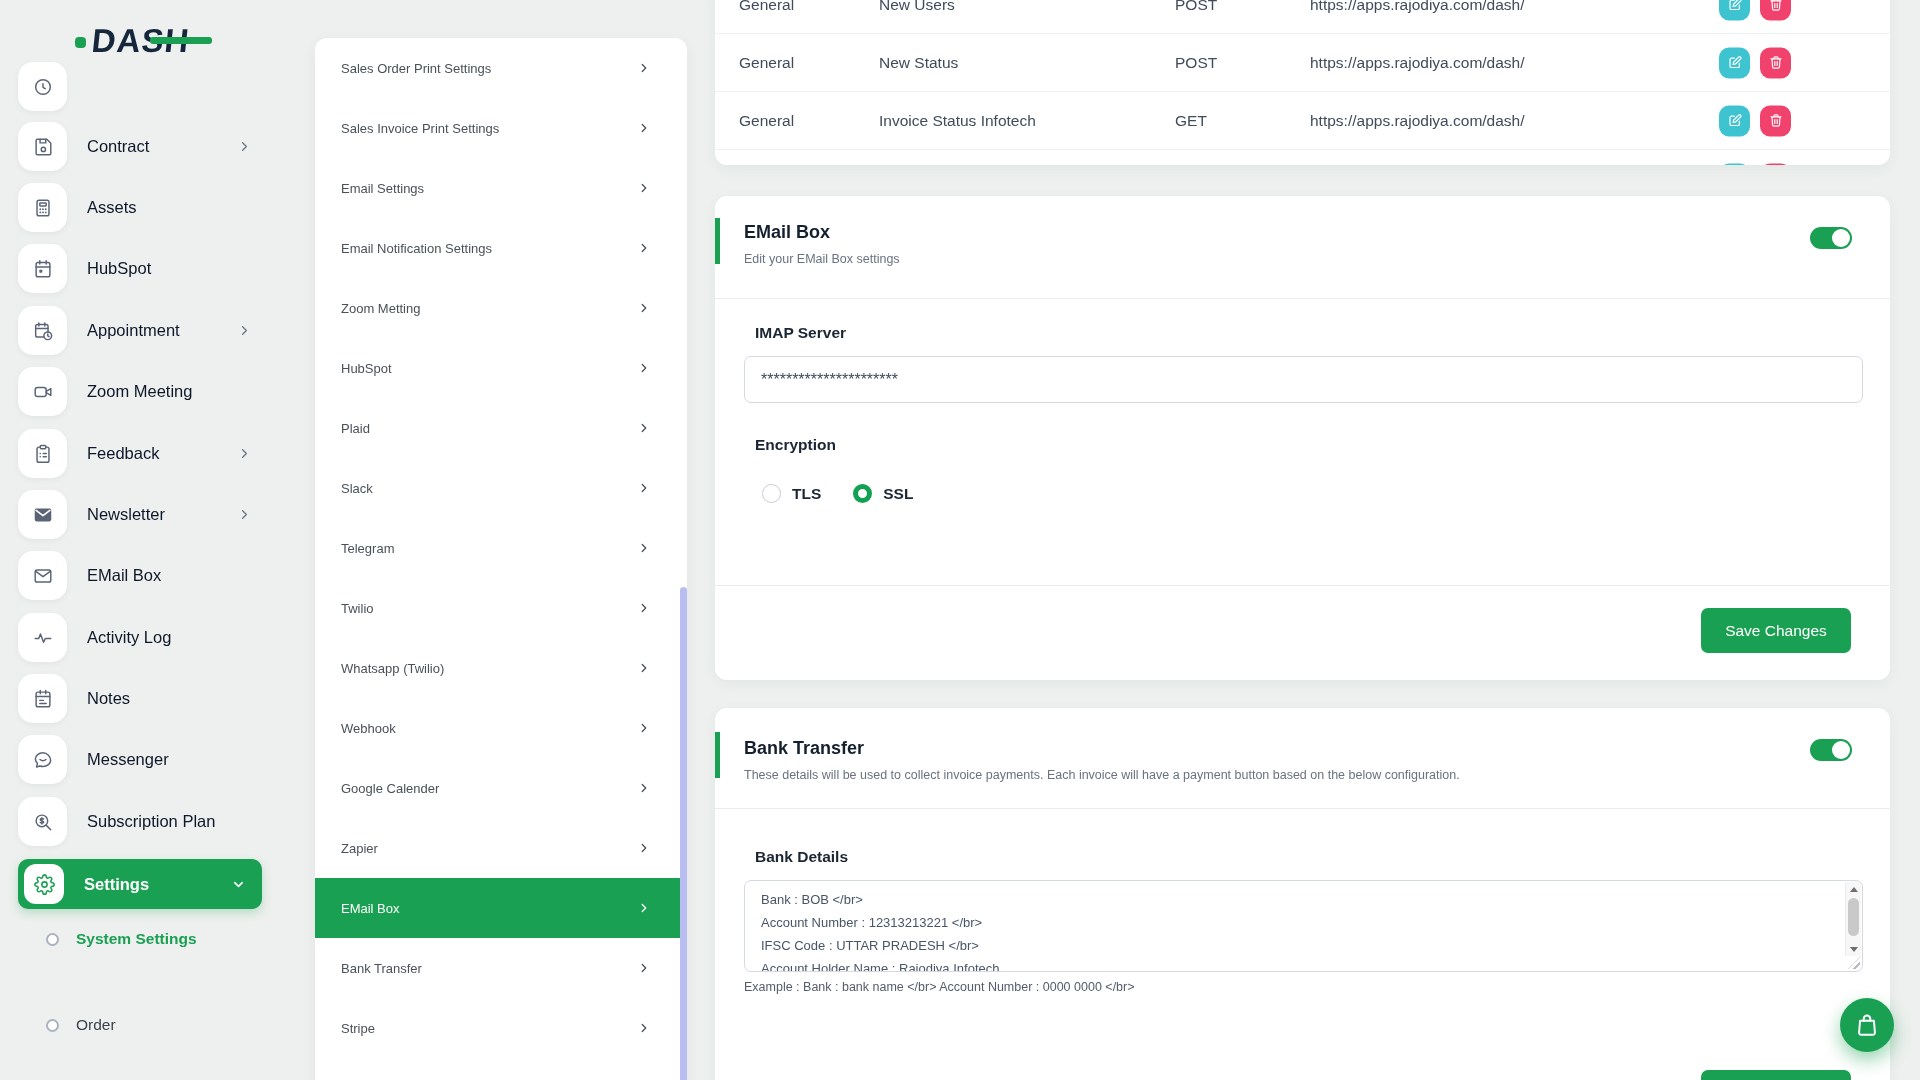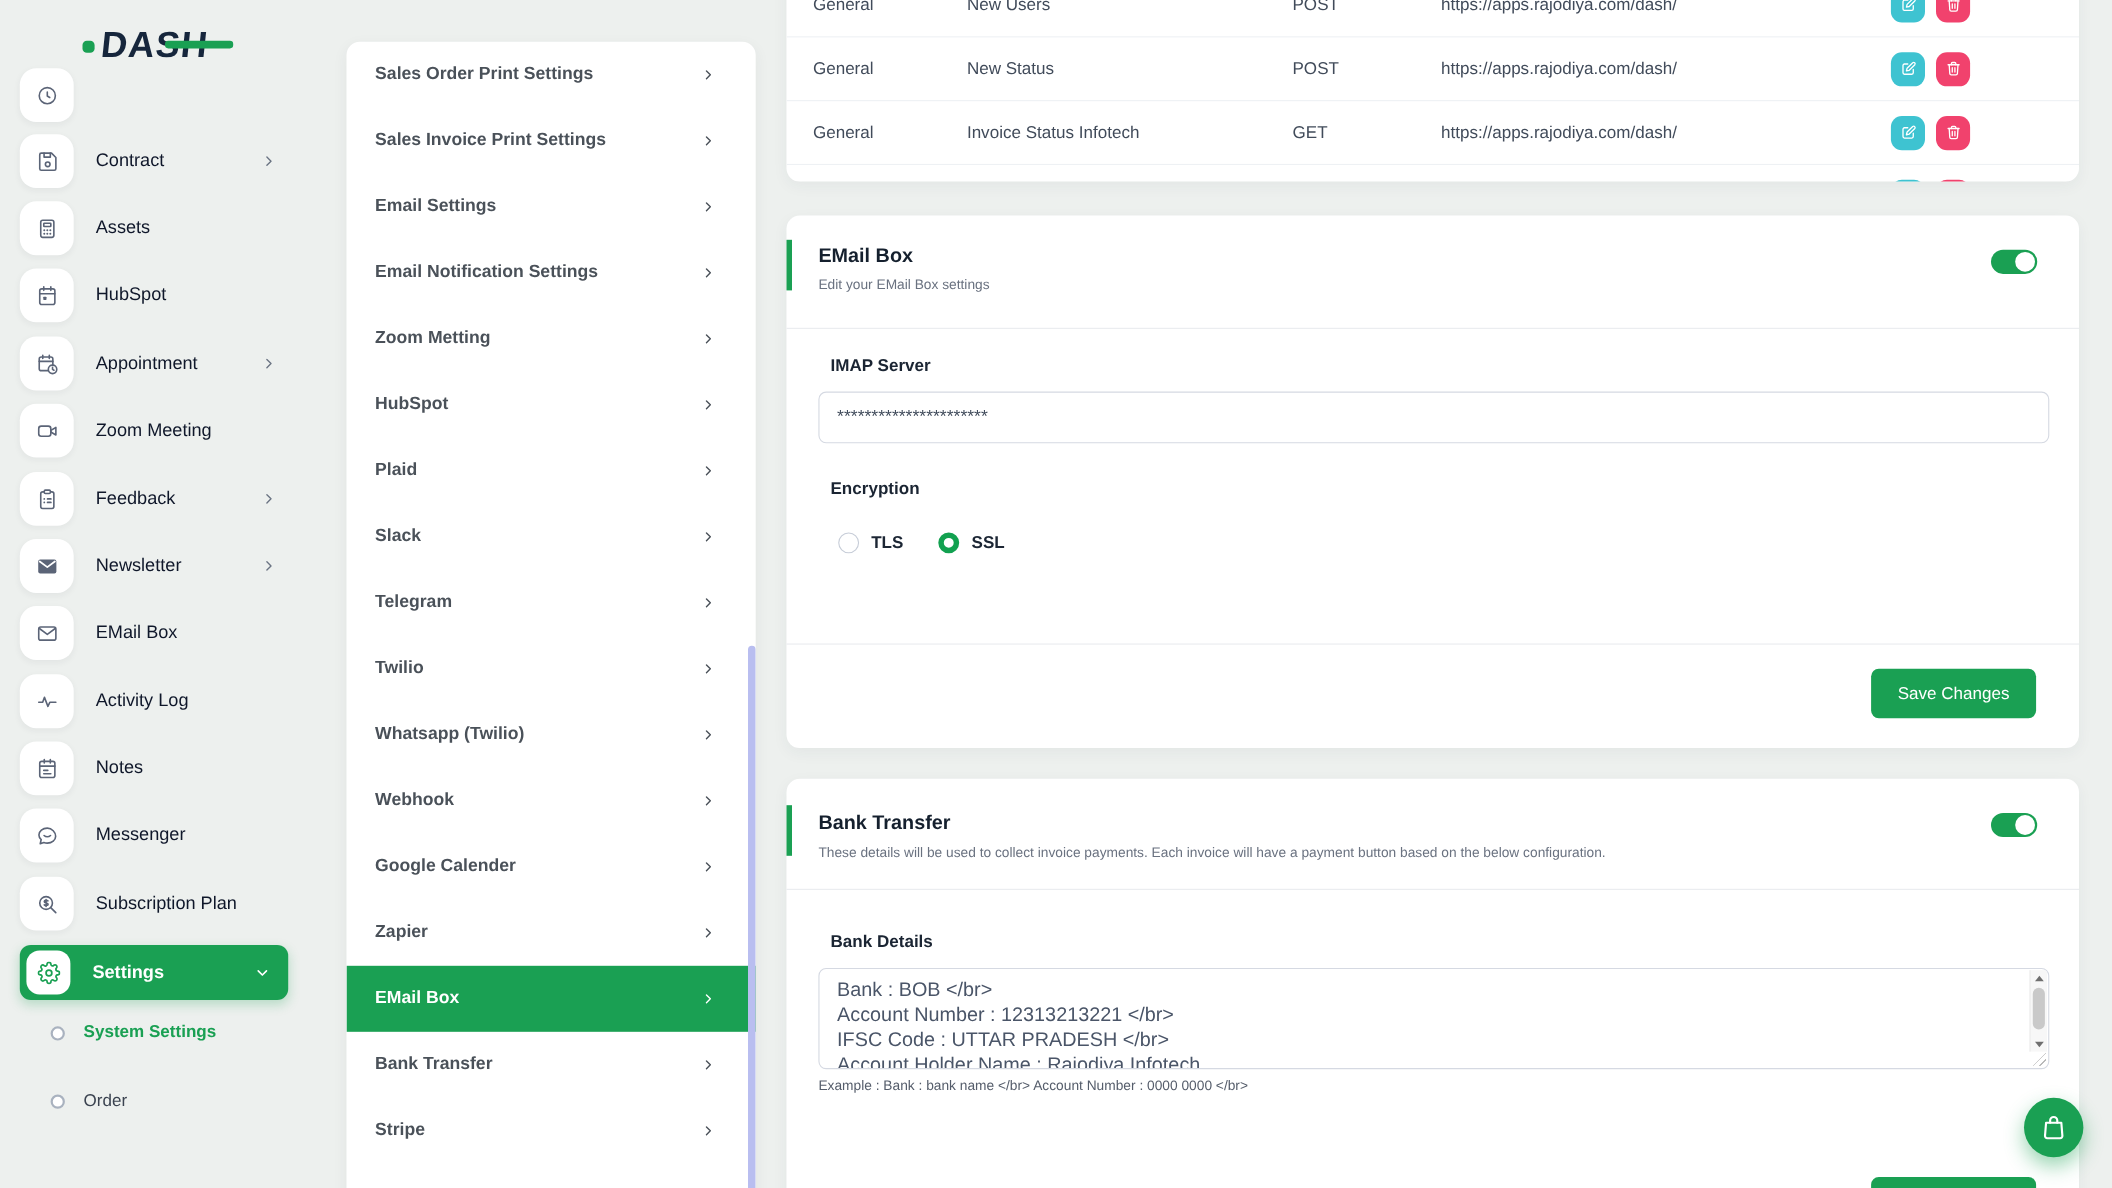--- a/index.html
+++ b/index.html
@@ -29,21 +29,21 @@
   .settings-label{margin-left:20px;font-size:16.5px;font-weight:700;color:#fff;}
   .settings-chev{margin-left:auto;margin-right:16px;color:#fff;}
   .settings-chev svg{width:15px;height:15px;fill:none;stroke:currentColor;stroke-width:2.4;stroke-linecap:round;stroke-linejoin:round;}
   .sub-link{position:absolute;left:46px;display:flex;align-items:center;gap:17px;cursor:pointer;justify-content:flex-end;}
   .sub-bullet{width:9px;height:9px;border-radius:50%;border:2px solid #a9b2bf;background:#fff;flex:none;}
   .sub-label{font-size:15.5px;color:#3b4350;}
   .sub-link.active .sub-label{color:#1aa053;font-weight:700;}
   
   .submenu{position:absolute;left:315px;top:38px;width:372px;height:1100px;background:#fff;border-radius:12px;box-shadow:0 4px 14px rgba(44,56,74,.06);overflow:hidden;}
   .sm-item{position:absolute;left:0;width:372px;height:60px;display:flex;align-items:center;padding:0 36px 0 26px;box-sizing:border-box;cursor:pointer;}
-  .sm-label{flex:1;font-size:16px;color:#4a5159;font-weight:bold;}
+  .sm-label{flex:1;font-size:13px;color:#4a5159;}
   .sm-chev{color:#4a5159;}
   .sm-chev svg{width:14px;height:14px;fill:none;stroke:currentColor;stroke-width:2.2;stroke-linecap:round;stroke-linejoin:round;}
   .sm-item.active{background:#1aa053;}
   .sm-item.active .sm-label,.sm-item.active .sm-chev{color:#fff;}
   .submenu-scrollbar{position:absolute;right:0;top:549px;width:7px;height:551px;background:#b9bef0;border-radius:4px;}
   
   .card{position:absolute;left:715px;width:1175px;background:#fff;border-radius:12px;box-shadow:0 4px 14px rgba(44,56,74,.05);}
   
   .table-card{top:-24px;height:189px;overflow:hidden;}
   .trow{position:relative;height:57px;}
@@ -66,21 +66,21 @@
   .text-input{position:absolute;left:29px;width:1119px;height:47px;box-sizing:border-box;border:1px solid #d5d9e2;border-radius:7px;background:#fff;padding:0 16px;font-family:"Liberation Sans",sans-serif;font-size:16px;color:#3f4a5a;}
   .radio-row{position:absolute;left:47px;display:flex;align-items:center;}
   .radio{width:19px;height:19px;border-radius:50%;border:1.5px solid #c7cdd8;background:#fff;box-sizing:border-box;cursor:pointer;flex:none;}
   .radio.checked{border:5.5px solid #12a150;}
   .radio-label{margin-left:11px;font-size:15.5px;font-weight:700;color:#1c2634;}
   .btn-green{position:absolute;left:986px;width:150px;height:45px;background:#1aa053;border:none;border-radius:7px;color:#fff;font-family:"Liberation Sans",sans-serif;font-size:15.5px;display:flex;align-items:center;justify-content:center;cursor:pointer;}
   .email-card{top:196px;height:484px;}
   .bank-card{top:708px;height:430px;}
   
   .ta-wrap{position:absolute;left:29px;top:172px;width:1119px;height:92px;box-sizing:border-box;border:1px solid #d5d9e2;border-radius:7px;background:#fff;overflow:hidden;}
-  .ta-text{position:absolute;left:16px;top:7px;right:34px;bottom:0;font-size:18px;line-height:23px;color:#4a5568;white-space:pre-line;overflow:hidden;}
+  .ta-text{position:absolute;left:16px;top:7px;right:34px;bottom:0;font-size:13px;line-height:23px;color:#4a5568;white-space:pre-line;overflow:hidden;}
   .ta-sb{position:absolute;right:1px;top:1px;width:15px;bottom:15px;background:#f7f7f7;border-left:1px solid #ececec;}
   .ta-arrow{position:absolute;left:0;width:15px;height:14px;display:flex;align-items:center;justify-content:center;}
   .ta-arrow.up{top:0;} .ta-arrow.down{bottom:0;}
   .tri-up{width:0;height:0;border-left:4px solid transparent;border-right:4px solid transparent;border-bottom:5px solid #6f6f6f;}
   .tri-down{width:0;height:0;border-left:4px solid transparent;border-right:4px solid transparent;border-top:5px solid #6f6f6f;}
   .ta-thumb{position:absolute;left:2px;top:16px;width:11px;height:38px;background:#c9c9c9;border-radius:6px;}
   .ta-grip{position:absolute;right:2px;bottom:2px;width:12px;height:12px;background:
     repeating-linear-gradient(135deg, transparent 0 3px, #b9b9b9 3px 4.5px);
     clip-path:polygon(100% 0,100% 100%,0 100%);}
   .helper{position:absolute;left:29px;top:272px;font-size:12.5px;color:#555d6b;}
@@ -264,21 +264,21 @@
         <svg viewBox="0 0 24 24">
           <path d="M6 9l6 6 6-6"></path>
         </svg>
       </span>
   </div>
 
   <div class="sub-link active" style="top:930px">
     <span class="sub-bullet"></span>
     <span class="sub-label">System Settings</span>
   </div>
-  <div class="sub-link" style="top:992px">
+  <div class="sub-link" style="top:1016px">
     <span class="sub-bullet"></span>
     <span class="sub-label">Order</span>
   </div>
 </aside>
 
 <nav class="submenu">
   <div class="sm-item" style="top:0px">
       <span class="sm-label">Sales Order Print Settings</span>
       <span class="sm-chev">
         <svg viewBox="0 0 24 24">

